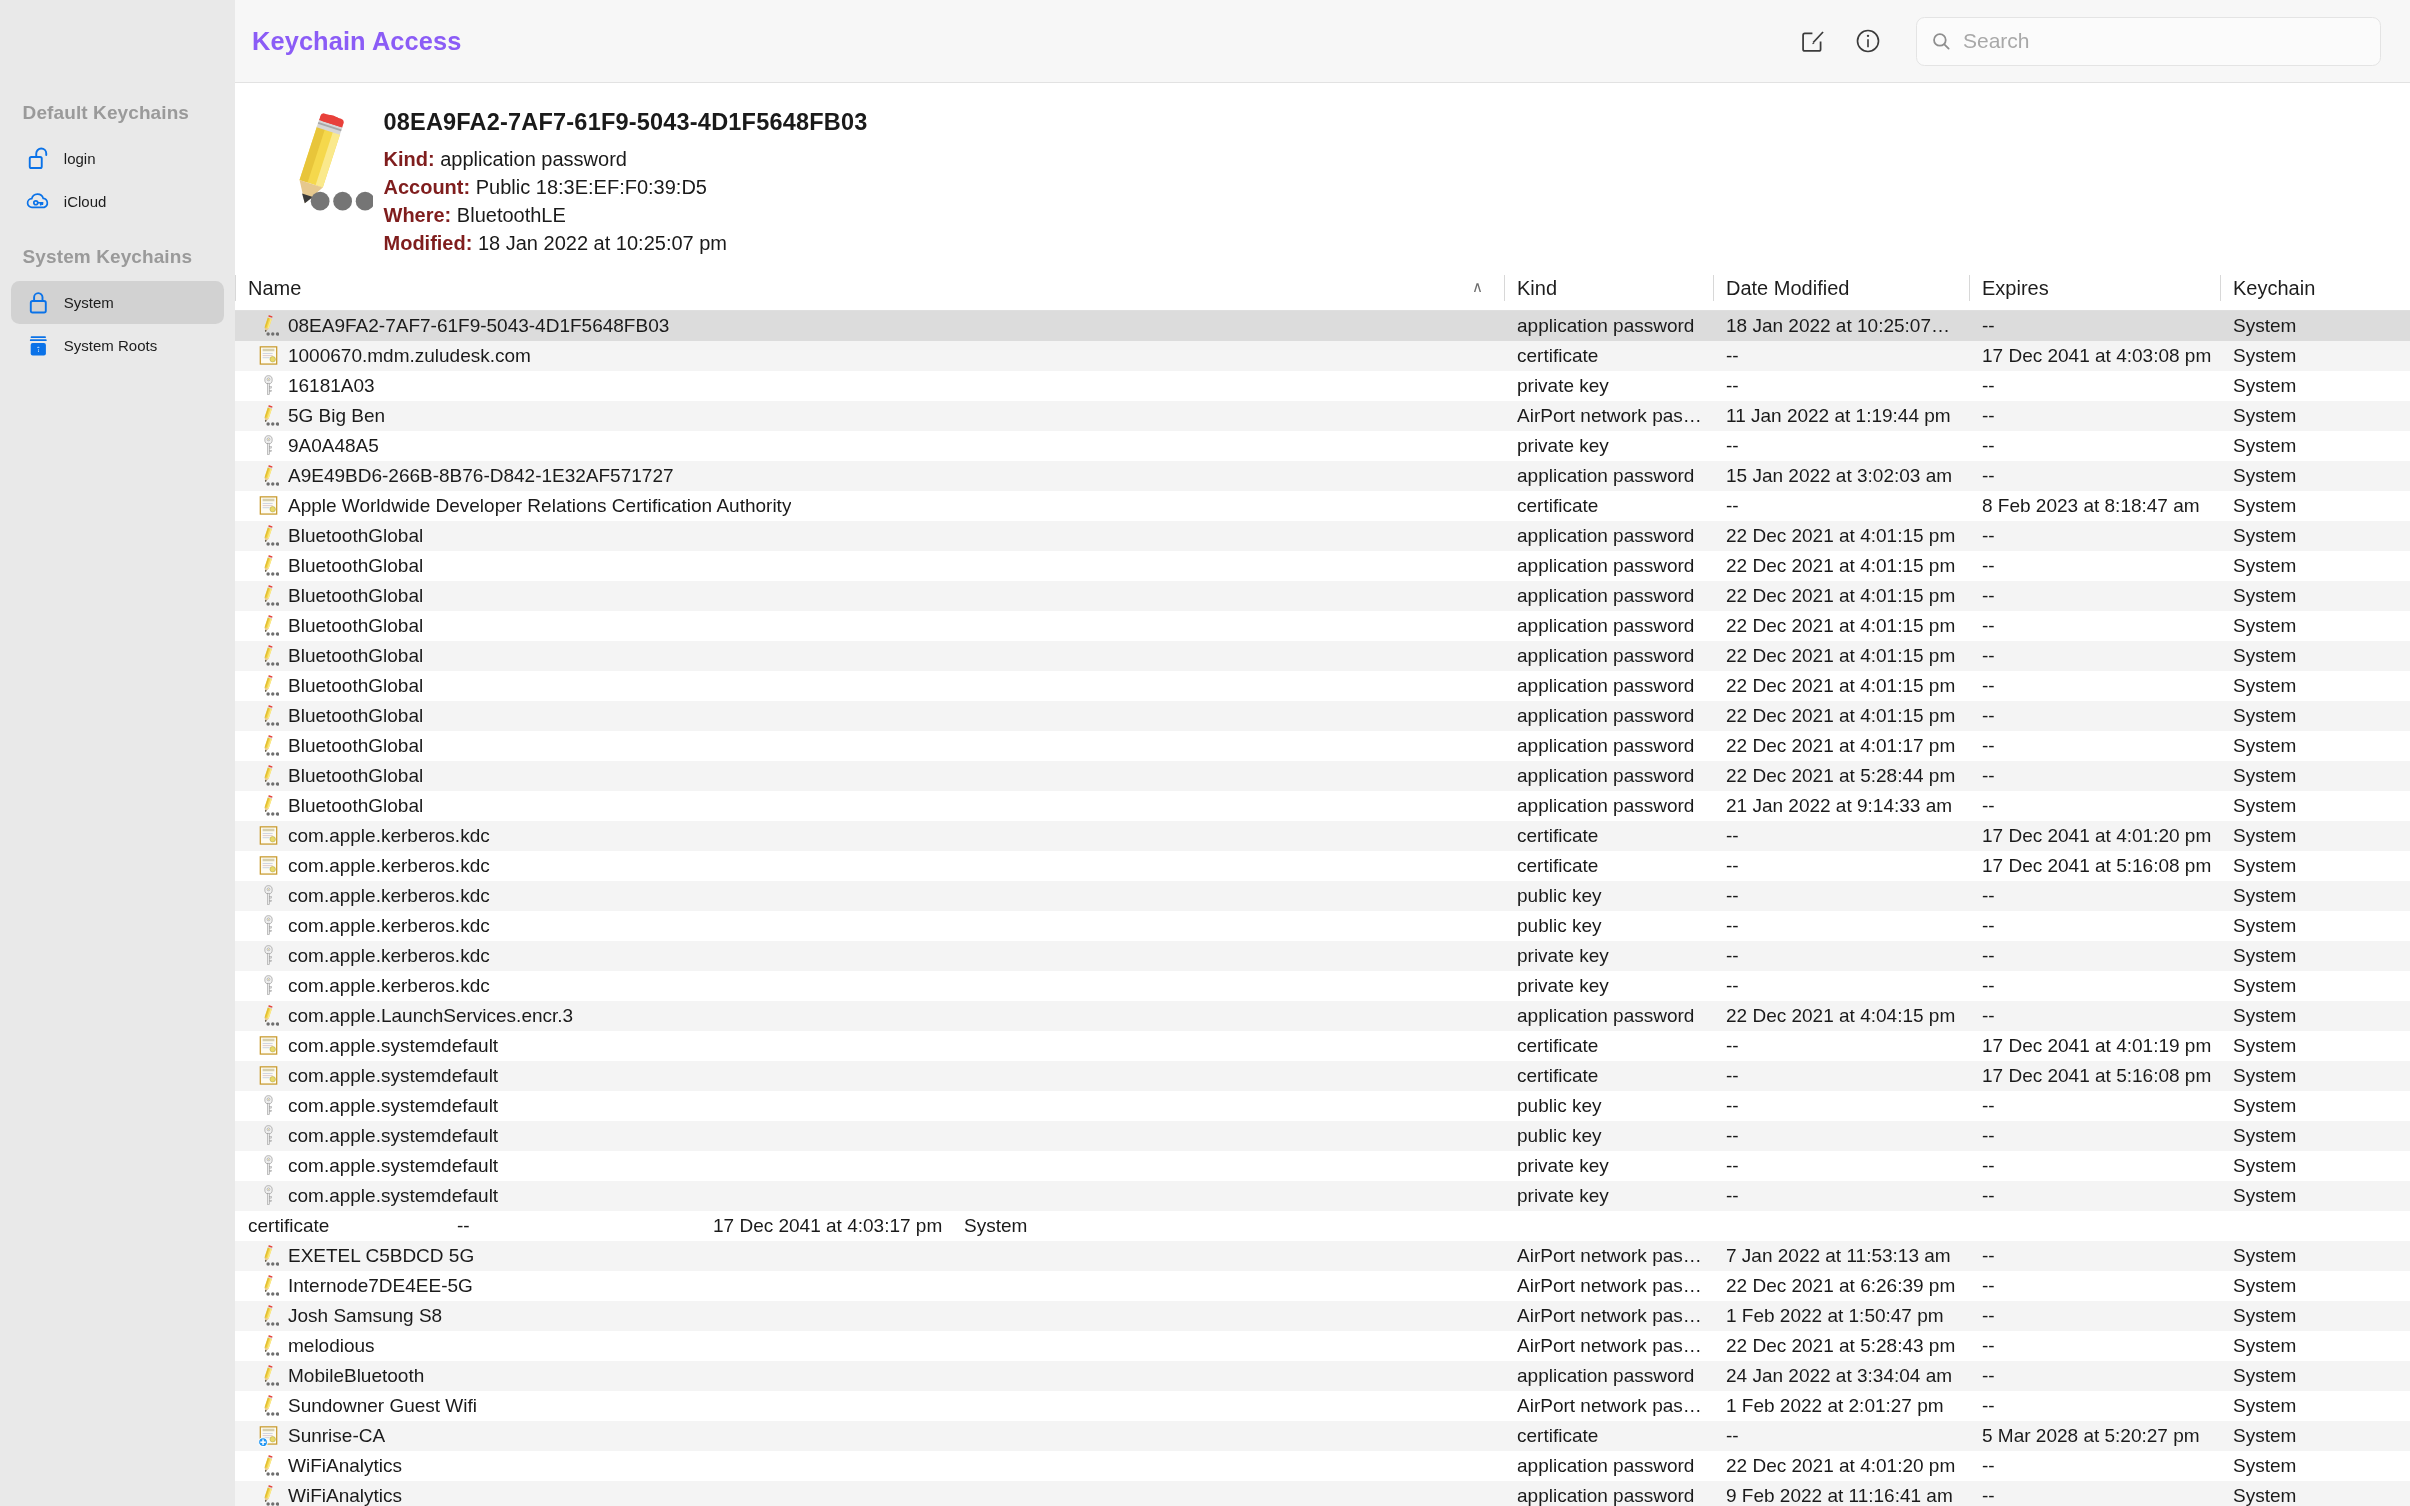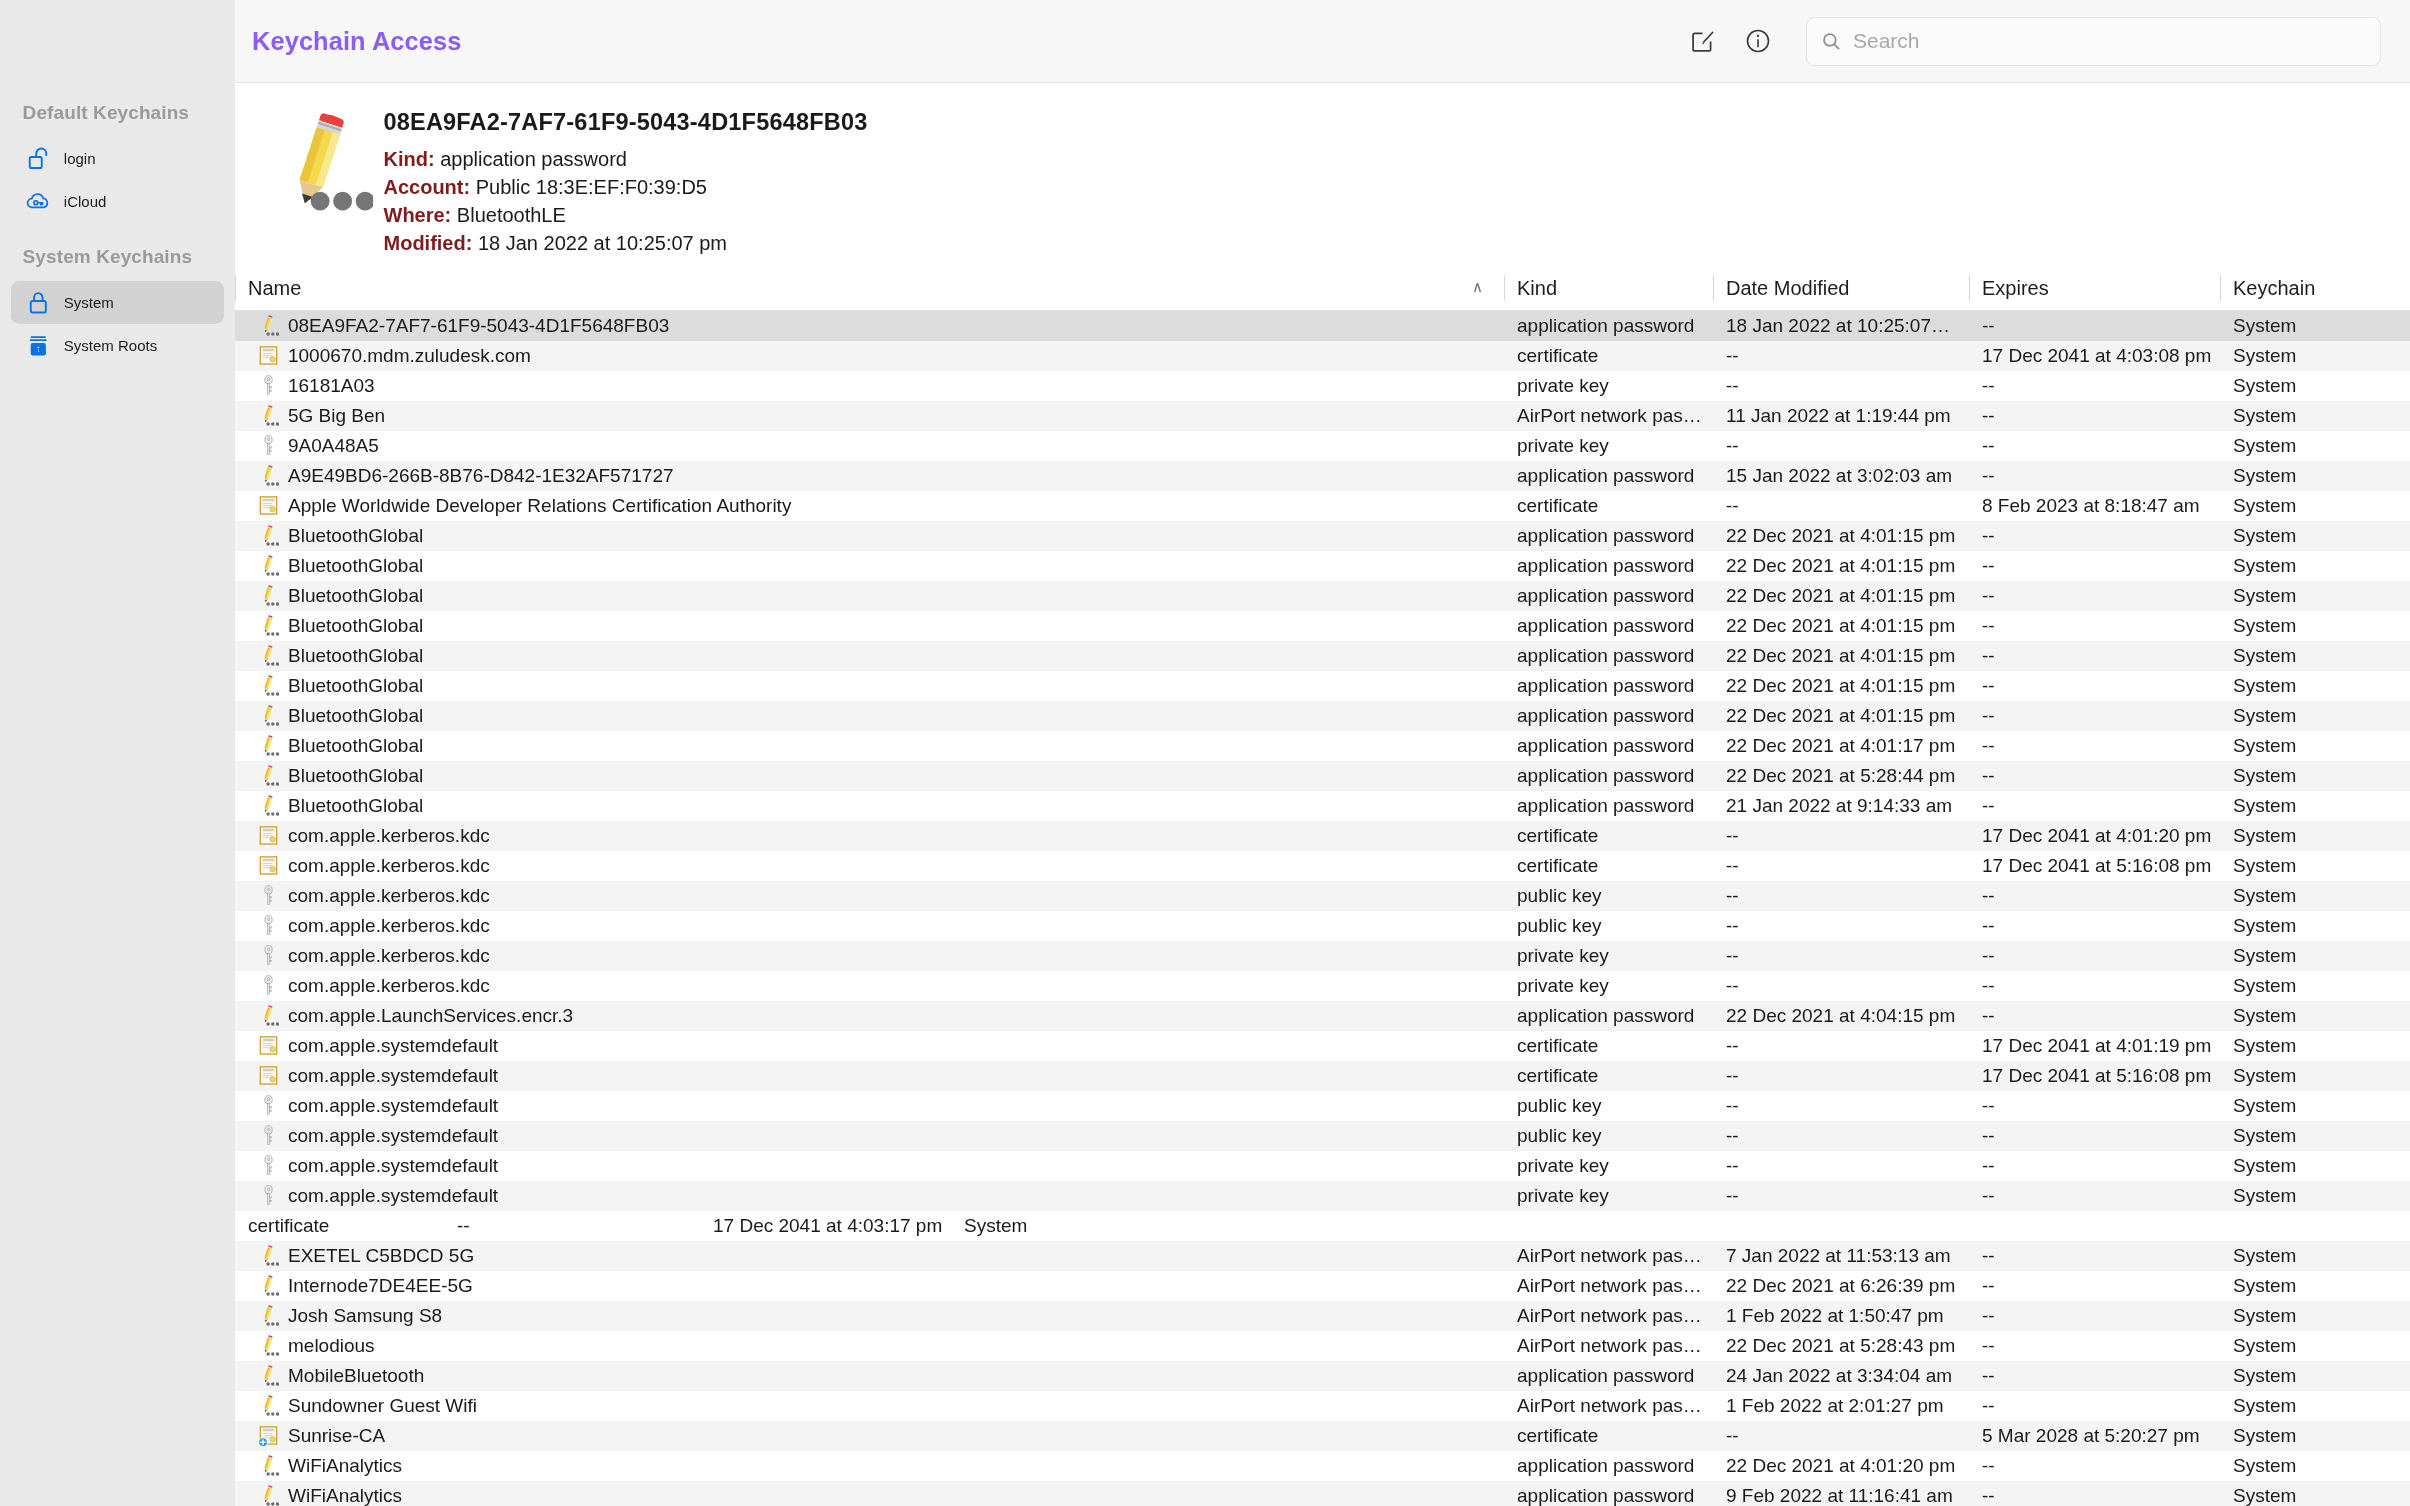--- a/index.html
+++ b/index.html
@@ -56,21 +56,21 @@
   }
   .app-title { font-size: 25.4px; font-weight: 600; color: #8b5cf6; letter-spacing: 0.1px; }
   .tb-spacer { flex: 1 1 auto; }
   .tb-btn {
     width: 49px; height: 49px;
     display: flex; align-items: center; justify-content: center;
     border-radius: 7.5px;
     margin-left: 5.6px;
   }
   .searchbox {
-    width: 575px; height: 49px;
+    width: 465px; height: 49px;
     margin-left: 24px;
     border: 0.9px solid #e4e4e4;
     background: #fbfbfb;
     border-radius: 8.5px;
     display: flex; align-items: center;
     padding: 0 13px;
     gap: 10.4px;
   }
   .search-ph { font-size: 21px; color: #a8a8a8; }
 

